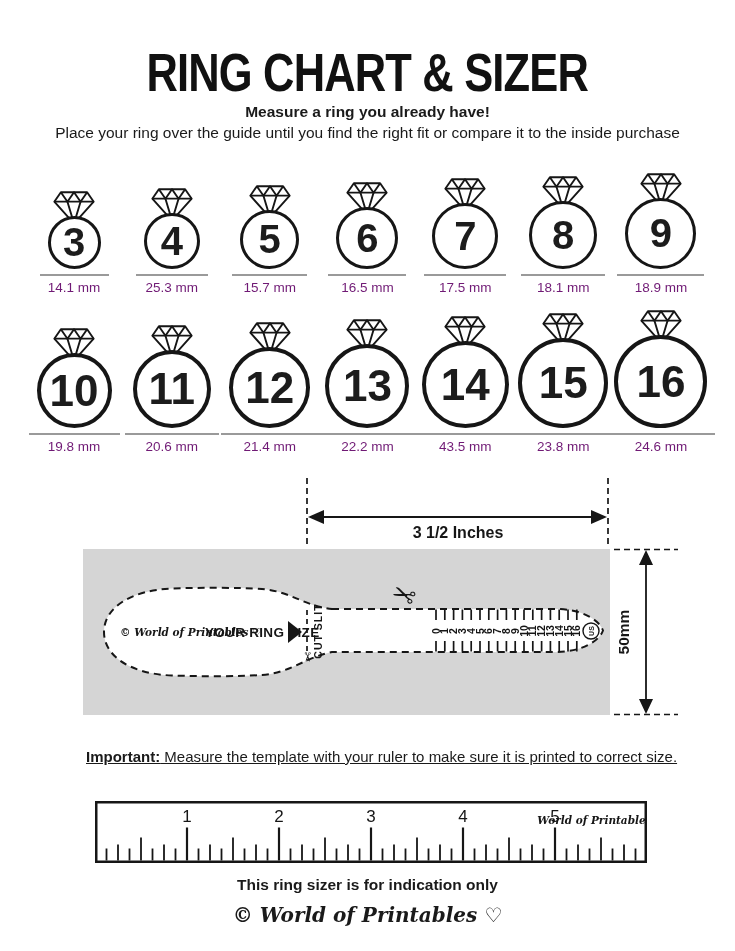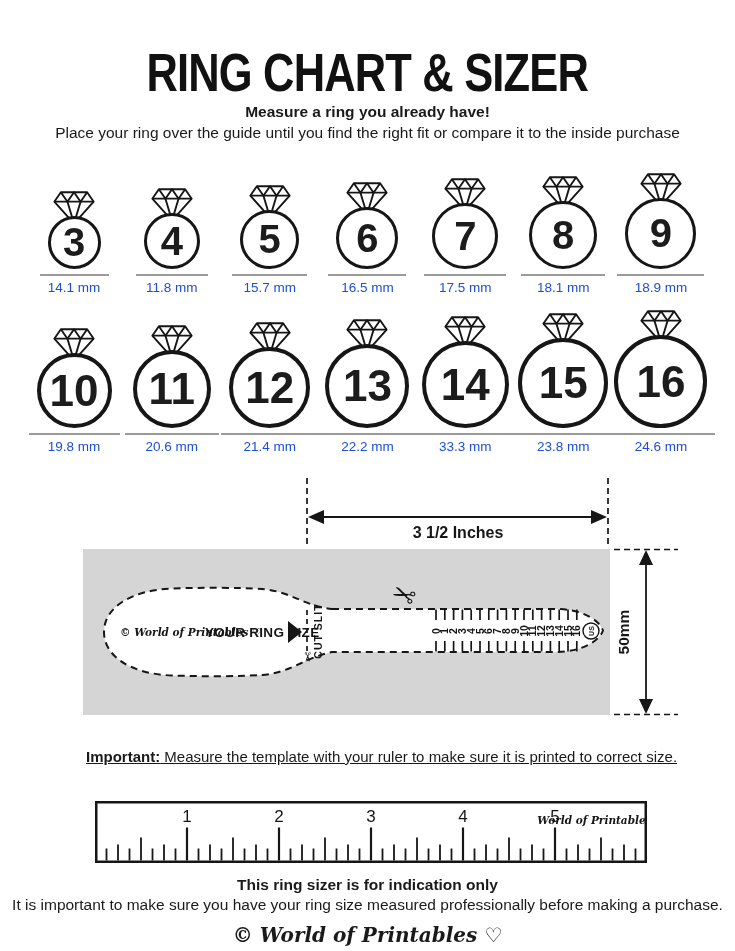--- a/index.html
+++ b/index.html
@@ -21,21 +21,21 @@
   .row2{margin-top:14px;}
   .ring-cell{display:flex;flex-direction:column;align-items:center;flex:0 0 96px;width:96px;}
   .ring-icon{display:flex;flex-direction:column;align-items:center;}
   .ring-circle{
     border:3.5px solid #161616;border-radius:50%;background:#fff;box-sizing:border-box;
     display:flex;align-items:center;justify-content:center;margin-top:-9px;
     font-weight:700;color:#1c1c1c;position:relative;z-index:2;
   }
   .row2 .ring-circle{border-width:4px;}
   .ring-underline{height:2px;background:#9a9a9a;margin-top:5px;}
-  .ring-mm{font-size:13.5px;margin-top:4px;color:#1d4ed8;}
+  .ring-mm{font-size:13.5px;margin-top:4px;color:#701a75;}
 
   .sizer-svg{display:block;margin-top:16px;}
   .important{margin:16px 0 0 86px;font-size:15px;text-decoration:underline;}
   .important b{font-weight:700;}
   .ruler-svg{display:block;margin:36px 0 0 95px;}
 
   .footer{text-align:center;margin-top:13px;}
   .footer-heading{font-size:15.5px;font-weight:700;}
   .footer-note{font-size:15.5px;margin-top:2px;}
   .footer-brand{
@@ -80,21 +80,21 @@
             <path d="M12 3 L21 16 L30 3 L39 16 L48 3"></path>
             <path d="M3 16 L57 16"></path>
             <path d="M21 16 L30 46 M39 16 L30 46"></path>
           </g>
         </svg>
         <div class="ring-circle" style="width: 56px; height: 56px; font-size: 40px;">
           <span>4</span>
         </div>
       </div>
       <div class="ring-underline" style="width: 72px;"></div>
-      <div class="ring-mm">11.8 mm</div>
+      <div class="ring-mm">25.3 mm</div>
     </div>
     <div class="ring-cell">
       <div class="ring-icon">
         <svg width="44" height="35" viewBox="0 0 60 48">
           <g fill="none" stroke="#161616" stroke-width="2.6" stroke-linejoin="round">
             <path d="M12 3 L48 3 L57 16 L30 46 L3 16 Z"></path>
             <path d="M12 3 L21 16 L30 3 L39 16 L48 3"></path>
             <path d="M3 16 L57 16"></path>
             <path d="M21 16 L30 46 M39 16 L30 46"></path>
           </g>
@@ -252,21 +252,21 @@
             <path d="M12 3 L21 16 L30 3 L39 16 L48 3"></path>
             <path d="M3 16 L57 16"></path>
             <path d="M21 16 L30 46 M39 16 L30 46"></path>
           </g>
         </svg>
         <div class="ring-circle" style="width: 87px; height: 87px; font-size: 44px;">
           <span>14</span>
         </div>
       </div>
       <div class="ring-underline" style="width: 103px;"></div>
-      <div class="ring-mm">33.3 mm</div>
+      <div class="ring-mm">43.5 mm</div>
     </div>
     <div class="ring-cell">
       <div class="ring-icon">
         <svg width="44" height="35" viewBox="0 0 60 48">
           <g fill="none" stroke="#161616" stroke-width="2.6" stroke-linejoin="round">
             <path d="M12 3 L48 3 L57 16 L30 46 L3 16 Z"></path>
             <path d="M12 3 L21 16 L30 3 L39 16 L48 3"></path>
             <path d="M3 16 L57 16"></path>
             <path d="M21 16 L30 46 M39 16 L30 46"></path>
           </g>
@@ -430,15 +430,14 @@
     <line x1="494.5" y1="59.5" x2="494.5" y2="47.5" stroke="#161616" stroke-width="1.8"></line>
     <line x1="506" y1="59.5" x2="506" y2="36.5" stroke="#161616" stroke-width="1.8"></line>
     <line x1="517.5" y1="59.5" x2="517.5" y2="47.5" stroke="#161616" stroke-width="1.8"></line>
     <line x1="529" y1="59.5" x2="529" y2="43.5" stroke="#161616" stroke-width="1.8"></line>
     <line x1="540.5" y1="59.5" x2="540.5" y2="47.5" stroke="#161616" stroke-width="1.8"></line>
     <text x="506" y="23" text-anchor="middle" font-size="10.5" fill="#161616" font-style="italic" font-weight="700" font-family="&quot;DejaVu Serif&quot;, serif">World of Printables ♡</text>
   </svg>
 
 <div class="footer">
   <div class="footer-heading">This ring sizer is for indication only</div>
-  <div class="footer-note">It is important to make sure you have your ring size measured professionally before making a purchase.</div>
   <div class="footer-brand">© World of Printables ♡</div>
 </div>
 
 </body></html>

